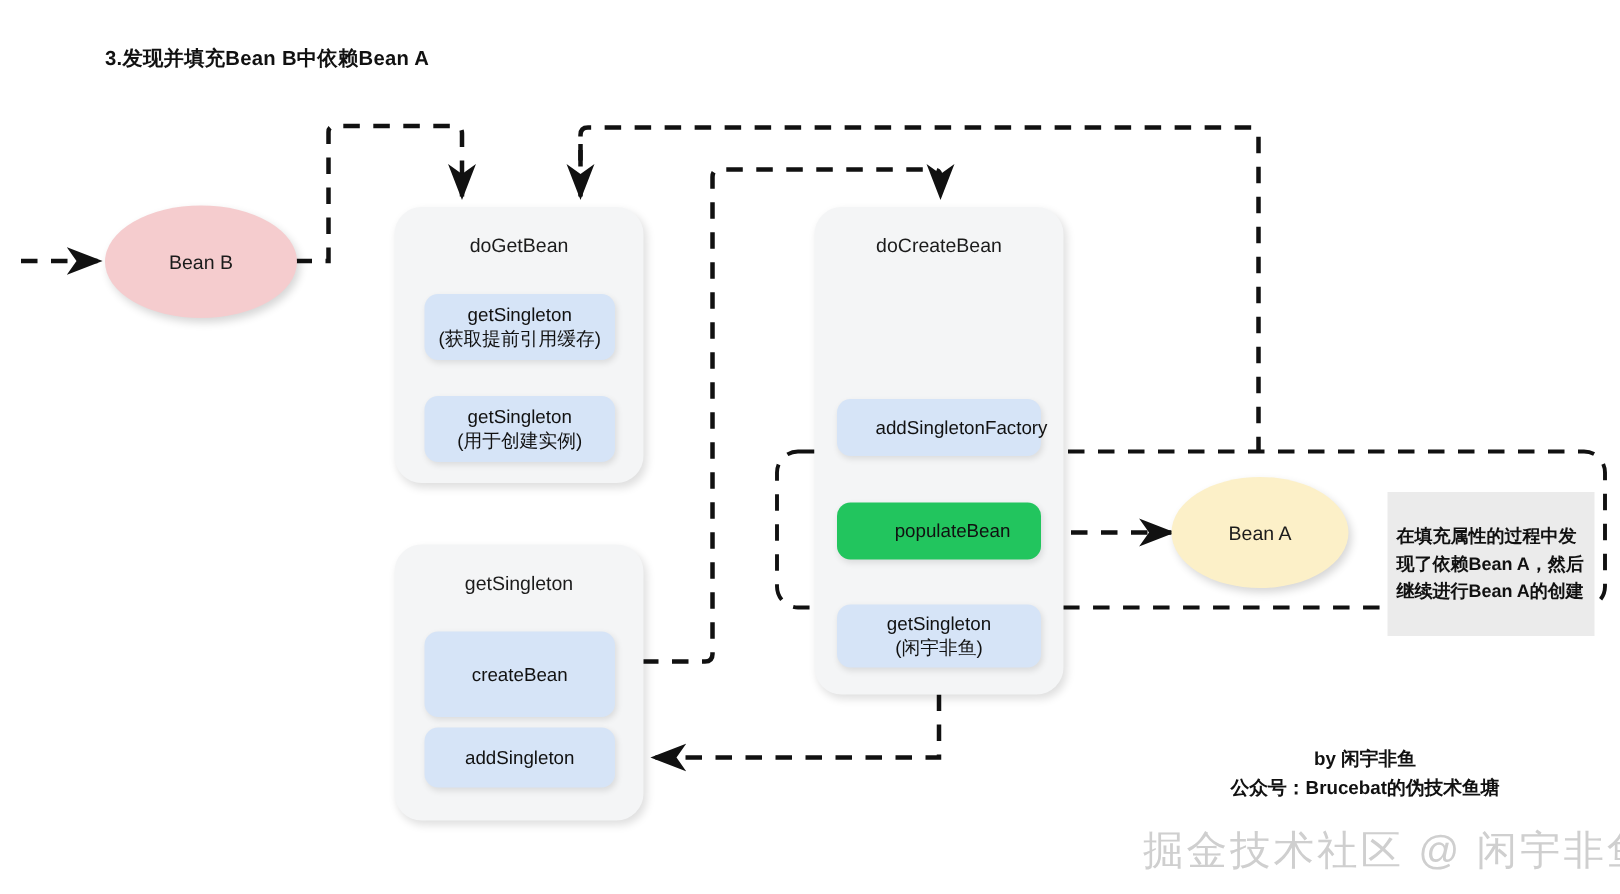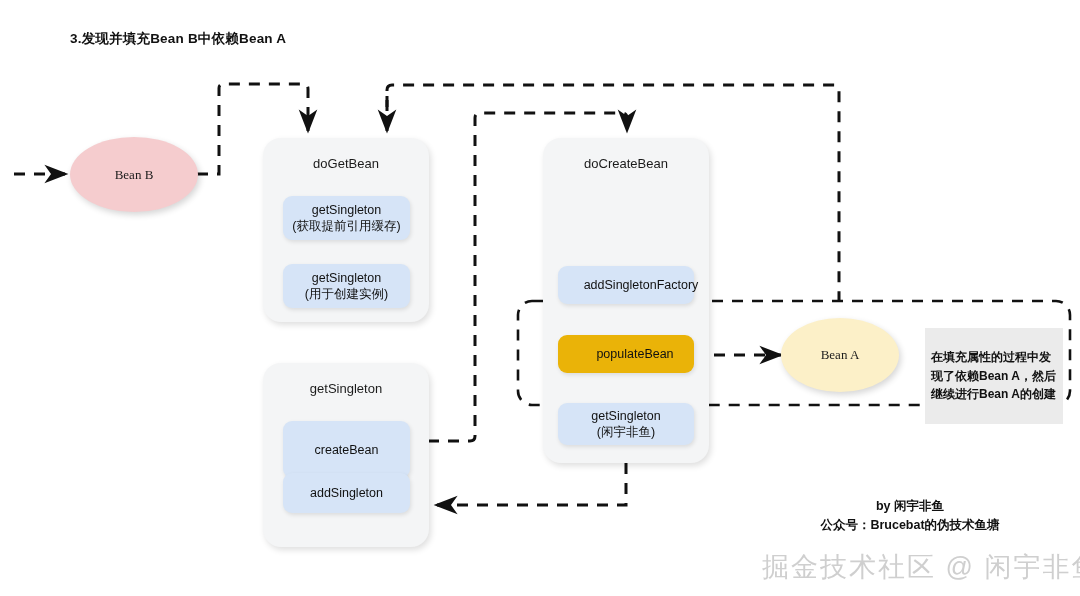--- a/index.html
+++ b/index.html
@@ -53,34 +53,33 @@
     align-items: center;
     justify-content: center;
     font-size: 12.5px;
     line-height: 1.28;
     color: #111;
     text-align: center;
     box-shadow: 1px 2px 4px rgba(0,0,0,.10);
     padding: 2px 4px;
   }
   .chip.blue   { background: #d6e4f7; }
-  .chip.purple { background: #eab308; padding-left: 22px; }
+  .chip.purple { background: #22c55e; padding-left: 22px; }
   .chip .sub { font-size: 12.5px; }
 
   
   .bean {
     position: absolute;
     display: flex;
     align-items: center;
     justify-content: center;
     border-radius: 50%;
     font-size: 13px;
     color: #1b1b1b;
     box-shadow: 2px 3px 6px rgba(0,0,0,.16);
-    font-family: Liberation Serif, serif;
   }
   .bean.pink   { background: #f5ccce; }
   .bean.yellow { background: #fcf0c8; }
 
   
   .note {
     position: absolute;
     background: #ebebeb;
     font-size: 12px;
     line-height: 1.55;
@@ -170,21 +169,21 @@
     <span>getSingleton</span>
     <span class="sub">(用于创建实例)</span>
   </div>
 
   <div class="panel" style="left:263px; top:363px; width:166px; height:184px;">
     <div class="panel-title">getSingleton</div>
   </div>
   <div class="chip blue" style="left:283px; top:421px; width:127px; height:57px;">
     <span>createBean</span>
   </div>
-  <div class="chip blue" style="left:283px; top:473px; width:127px; height:40px;">
+  <div class="chip blue" style="left:283px; top:485px; width:127px; height:40px;">
     <span>addSingleton</span>
   </div>
 
   <div class="panel" style="left:543px; top:138px; width:166px; height:325px;">
     <div class="panel-title">doCreateBean</div>
   </div>
   <div class="chip blue" style="left:558px; top:266px; width:136px; height:38px;padding-left:34px;">
     <span>addSingletonFactory</span>
   </div>
   <div class="chip purple" style="left:558px; top:335px; width:136px; height:38px;">

